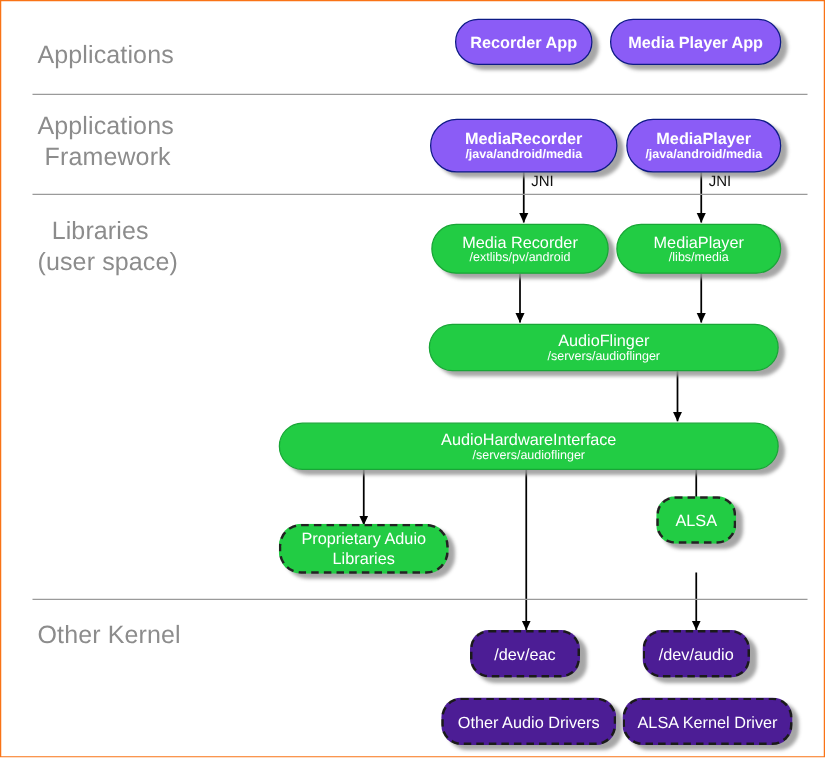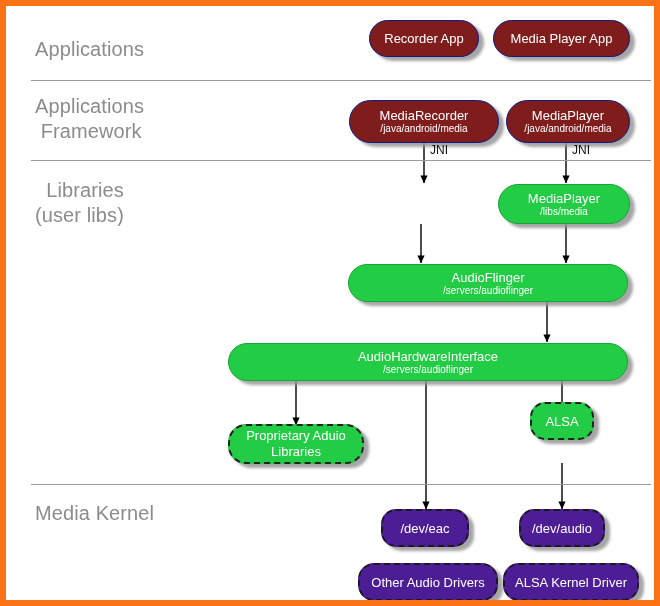--- a/index.html
+++ b/index.html
@@ -8,21 +8,21 @@
     background: #ffffff;
   }
   body {
     font-family: "Liberation Sans", sans-serif;
   }
   #diagram-root {
     position: relative;
     width: 660px;
     height: 606px;
     background: #ffffff;
-    border: 6px solid #f97316;
+    border: 1px solid #f97316;
     box-sizing: border-box;
     overflow: hidden;
   }
   #edges-layer {
     position: absolute;
     left: 0;
     top: 0;
     width: 660px;
     height: 606px;
     pointer-events: none;
@@ -58,22 +58,23 @@
     line-height: 15px;
     white-space: nowrap;
   }
   .node .node-sub {
     font-size: 10px;
     line-height: 12px;
     white-space: nowrap;
   }
   .node.two-line .node-title { line-height: 16px; }
   .node-blue {
-    background: #7f1d1d;
+    background: #8b5cf6;
     border: 1px solid #0d1a86;
+    font-weight: bold;
   }
   .node-green {
     background: #22cc44;
     border: 1px solid #18a636;
   }
   .node-green.dashed {
     border: 2px dashed #222222;
   }
   .node-red {
     background: #4c1d95;
@@ -128,24 +129,24 @@
 
   <div class="layer-label" style="left:29px; top:31px;">Applications</div>
 
   <div style="position:absolute; left:29px; top:88px;">
     <div class="layer-label" style="position:static;">Applications</div>
     <div class="layer-label" style="position:static;"> Framework</div>
   </div>
 
   <div style="position:absolute; left:29px; top:172px;">
     <div class="layer-label" style="position:static;">  Libraries</div>
-    <div class="layer-label" style="position:static;">(user libs)</div>
-  </div>
-
-  <div class="layer-label" style="left:29px; top:495px;">Media Kernel</div>
+    <div class="layer-label" style="position:static;">(user space)</div>
+  </div>
+
+  <div class="layer-label" style="left:29px; top:495px;">Other Kernel</div>
 
   <div class="node node-blue" style="left:363px; top:14px; width:110px; height:37px;">
     <div class="node-title">Recorder App</div>
   </div>
 
   <div class="node node-blue" style="left:487px; top:14px; width:137px; height:37px;">
     <div class="node-title">Media Player App</div>
   </div>
 
   <div class="node node-blue" style="left:343px; top:94px; width:150px; height:43px;">
@@ -154,20 +155,24 @@
   </div>
 
   <div class="node node-blue" style="left:500px; top:94px; width:124px; height:43px;">
     <div class="node-title">MediaPlayer</div>
     <div class="node-sub">/java/android/media</div>
   </div>
 
   <div class="jni-label" style="left:424px; top:137px;">JNI</div>
   <div class="jni-label" style="left:566px; top:137px;">JNI</div>
 
+  <div class="node node-green" style="left:344px; top:178px; width:142px; height:40px;">
+    <div class="node-title">Media Recorder</div>
+    <div class="node-sub">/extlibs/pv/android</div>
+  </div>
 
   <div class="node node-green" style="left:492px; top:178px; width:132px; height:40px;">
     <div class="node-title">MediaPlayer</div>
     <div class="node-sub">/libs/media</div>
   </div>
 
   <div class="node node-green" style="left:342px; top:258px; width:280px; height:38px;">
     <div class="node-title">AudioFlinger</div>
     <div class="node-sub">/servers/audioflinger</div>
   </div>

